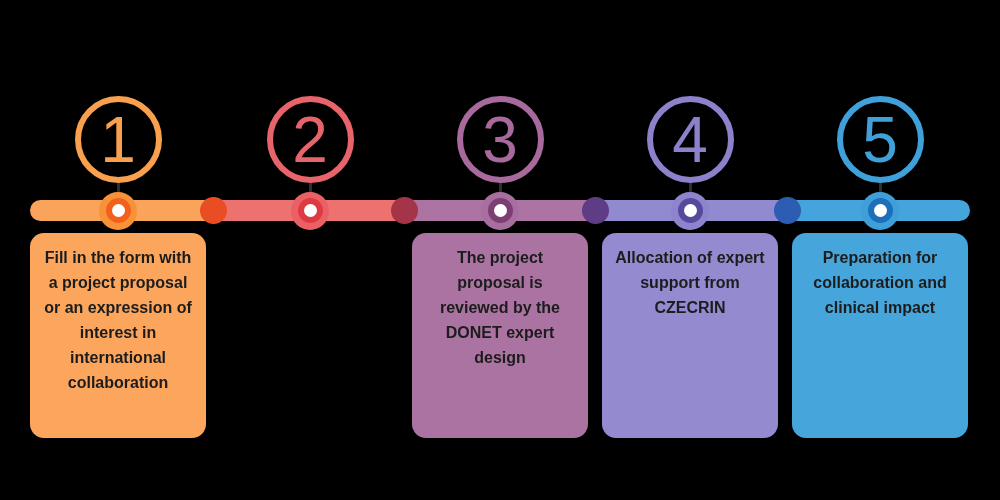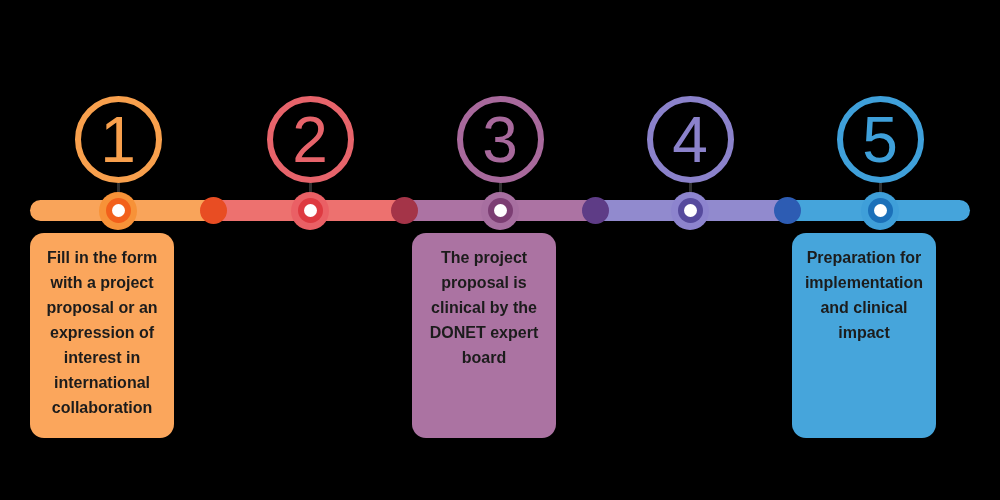--- a/index.html
+++ b/index.html
@@ -50,21 +50,21 @@
   .marker-dot{width:25px;height:25px;border-radius:50%;display:flex;align-items:center;justify-content:center;}
   .marker-core{width:13px;height:13px;border-radius:50%;background:#fff;}
   .c0 .marker{background:var(--s0h)}.c0 .marker-dot{background:var(--s0k)}
   .c1 .marker{background:var(--s1h)}.c1 .marker-dot{background:var(--s1k)}
   .c2 .marker{background:var(--s2h)}.c2 .marker-dot{background:var(--s2k)}
   .c3 .marker{background:var(--s3h)}.c3 .marker-dot{background:var(--s3k)}
   .c4 .marker{background:var(--s4h)}.c4 .marker-dot{background:var(--s4k)}
 
   
   .card{
-    position:absolute;left:0;top:233px;width:144px;height:205px;border-radius:14px;
+    position:absolute;left:0;top:233px;width:176px;height:205px;border-radius:14px;
     box-sizing:border-box;padding:12px 10px;
   }
   .c0 .card{background:var(--s0c)}.c1 .card{background:var(--s1c)}.c2 .card{background:var(--s2c)}
   .c3 .card{background:var(--s3c)}.c4 .card{background:var(--s4c)}
   .card p{
     margin:0;text-align:center;color:#1c1c1c;font-weight:700;font-size:16px;line-height:25px;
   }
 </style>
 </head>
 <body>
@@ -108,44 +108,47 @@
     <div class="circle">
       <span>3</span>
     </div>
     <div class="stem" style="background: rgb(46, 46, 46);"></div>
     <div class="marker">
       <div class="marker-dot">
         <div class="marker-core" style="background: rgb(255, 255, 255);"></div>
       </div>
     </div>
     <div class="card">
-      <p>The project proposal is clinical by the DONET expert board</p>
+      <p>The project proposal is reviewed by the DONET expert design</p>
     </div>
   </div>
 
   <div class="col c3">
     <div class="circle">
       <span>4</span>
     </div>
     <div class="stem" style="background: rgb(46, 46, 46);"></div>
     <div class="marker">
       <div class="marker-dot">
         <div class="marker-core" style="background: rgb(255, 255, 255);"></div>
       </div>
+    </div>
+    <div class="card">
+      <p>Allocation of expert support from CZECRIN</p>
     </div>
   </div>
 
   <div class="col c4">
     <div class="circle">
       <span>5</span>
     </div>
     <div class="stem" style="background: rgb(46, 46, 46);"></div>
     <div class="marker">
       <div class="marker-dot">
         <div class="marker-core" style="background: rgb(255, 255, 255);"></div>
       </div>
     </div>
     <div class="card">
-      <p>Preparation for implementation and clinical impact</p>
+      <p>Preparation for collaboration and clinical impact</p>
     </div>
   </div>
 
 </div>
 
 </body></html>

